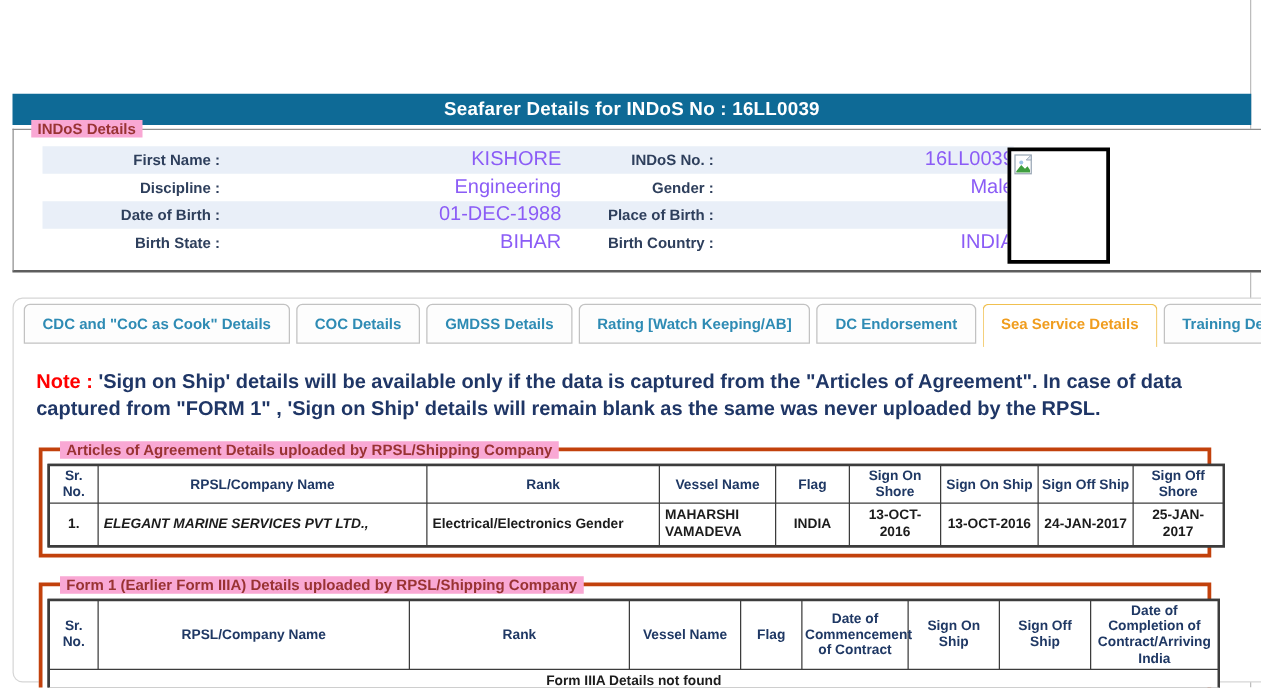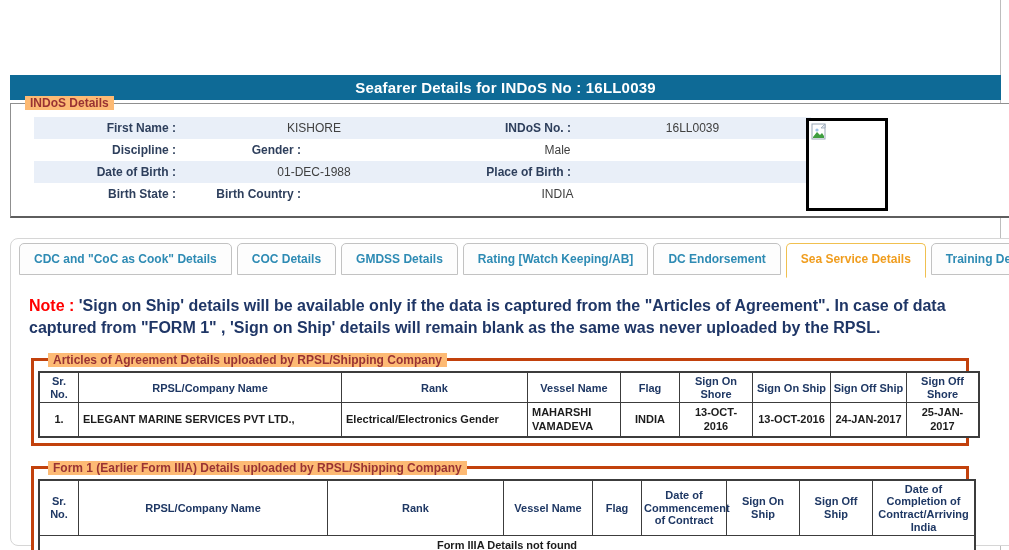--- a/index.html
+++ b/index.html
@@ -26,33 +26,33 @@
   
   .indos-fieldset {
     position: absolute; left: 10px; top: 103px;
     width: 1002px; height: 115px;
     border: 1px solid #8f8f8f;
     border-bottom: 2px solid #5e5e5e;
     background: #fff;
   }
   .fieldset-legend {
     position: absolute; top: -8px; left: 14px;
-    background: #fdba74; padding: 0 5px;
+    background: #f9a8d4; padding: 0 5px;
     color: #993333; font-size: 12px; font-weight: bold;
   }
   .indos-rows {
     position: absolute; left: 23px; top: 13px; width: 777px;
   }
   .indos-row { display: flex; height: 22px; align-items: center; }
   .indos-row.stripe { background: #e9eff8; }
   .ind-lbl {
     font-weight: bold; color: #2e3f5c; font-size: 12px;
     text-align: right; padding-right: 3px;
   }
-  .ind-val { color: #404040; font-size: 12px; text-align: center; }
+  .ind-val { color: #8b5cf6; font-size: 16px; text-align: right; }
   .ind-lbl.l { width: 145px; }
   .ind-val.l { width: 270px; }
   .ind-lbl.r { width: 125px; }
   .ind-val.r { flex: 1; }
   .photo-box {
     position: absolute; left: 795px; top: 14px;
     width: 82px; height: 93px;
     border: 3px solid #000000; background: #ffffff;
   }
   .photo-box svg { margin: 2px; display: block; }
@@ -138,30 +138,32 @@
   <span class="fieldset-legend">INDoS Details</span>
   <div class="indos-rows" id="indos-rows">
       <div class="indos-row stripe">
         <span class="ind-lbl l">First Name :</span>
         <span class="ind-val l">KISHORE</span>
         <span class="ind-lbl r">INDoS No. :</span>
         <span class="ind-val r">16LL0039</span>
       </div>
       <div class="indos-row">
         <span class="ind-lbl l">Discipline :</span>
+        <span class="ind-val l">Engineering</span>
         <span class="ind-lbl r">Gender :</span>
         <span class="ind-val r">Male</span>
       </div>
       <div class="indos-row stripe">
         <span class="ind-lbl l">Date of Birth :</span>
         <span class="ind-val l">01-DEC-1988</span>
         <span class="ind-lbl r">Place of Birth :</span>
       </div>
       <div class="indos-row">
         <span class="ind-lbl l">Birth State :</span>
+        <span class="ind-val l">BIHAR</span>
         <span class="ind-lbl r">Birth Country :</span>
         <span class="ind-val r">INDIA</span>
       </div>
     </div>
   <div class="photo-box">
     <span>
       <svg width="17" height="17" viewBox="0 0 17 17">
         <rect x="1" y="1" width="13" height="15" fill="#ffffff" stroke="#9aa7b5" stroke-width="1"></rect>
         <path d="M14 1 L14 5 L10 5 Z" fill="#dfe8f2" stroke="#9aa7b5" stroke-width="0.8"></path>
         <circle cx="6" cy="7" r="1.6" fill="#9cc2e5"></circle>
@@ -209,21 +211,21 @@
             <th>Flag</th>
             <th>Sign On Shore</th>
             <th>Sign On Ship</th>
             <th>Sign Off Ship</th>
             <th>Sign Off Shore</th>
           </tr>
         </thead>
         <tbody>
           <tr>
             <td style="text-align: center;">1.</td>
-            <td style="text-align: left;">ELEGANT MARINE SERVICES PVT LTD.,</td>
+            <td style="text-align: left; font-style: italic;">ELEGANT MARINE SERVICES PVT LTD.,</td>
             <td style="text-align: left;">Electrical/Electronics Gender</td>
             <td style="text-align: left;">MAHARSHI VAMADEVA</td>
             <td style="text-align: center;">INDIA</td>
             <td style="text-align: center;">13-OCT-2016</td>
             <td style="text-align: center;">13-OCT-2016</td>
             <td style="text-align: center;">24-JAN-2017</td>
             <td style="text-align: center;">25-JAN-2017</td>
           </tr>
         </tbody>
       </table>

